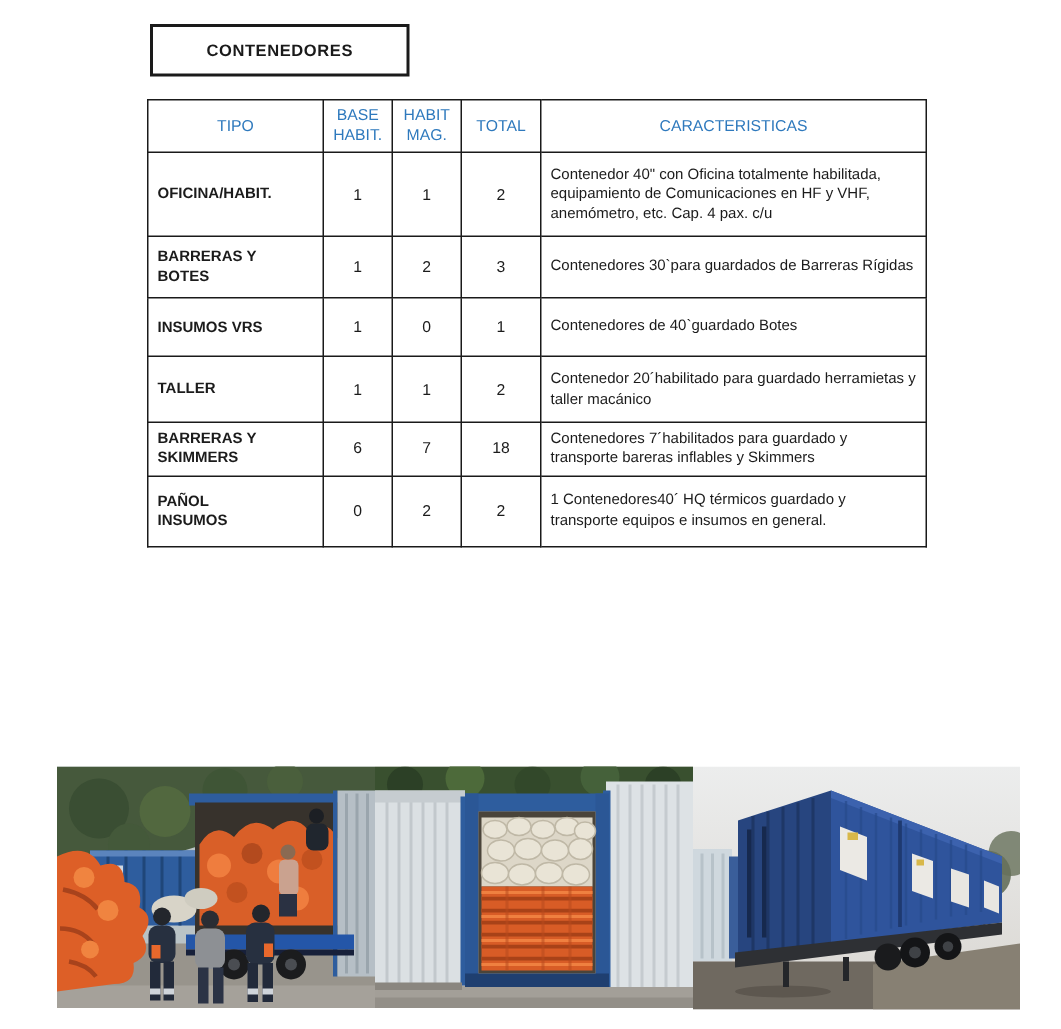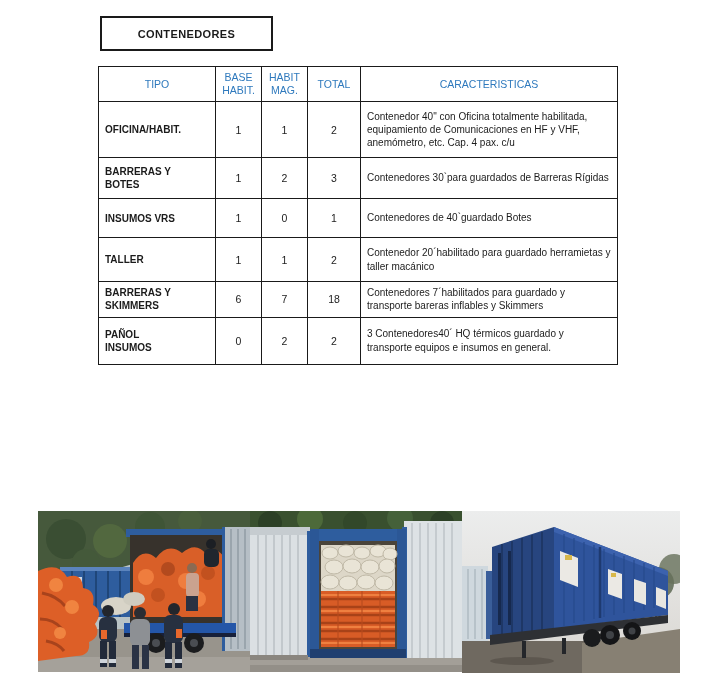--- a/index.html
+++ b/index.html
@@ -137,21 +137,21 @@
         <td class="num">7</td>
         <td class="num">18</td>
         <td class="desc">Contenedores 7´habilitados para guardado y transporte bareras inflables y Skimmers</td>
       </tr>
       <tr>
         <td class="tipo">PAÑOL
 INSUMOS</td>
         <td class="num">0</td>
         <td class="num">2</td>
         <td class="num">2</td>
-        <td class="desc">3 Contenedores40´ HQ térmicos guardado y transporte equipos e insumos en general.</td>
+        <td class="desc">1 Contenedores40´ HQ térmicos guardado y transporte equipos e insumos en general.</td>
       </tr>
     </tbody>
   </table>
 
   <svg class="photo p1" width="212" height="161" viewBox="0 0 212 161" role="img" aria-label="Workers unloading orange containment booms from blue containers on a trailer beside a forested hill">
     <rect width="212" height="161" fill="#b9c3c6"></rect>
     <path d="M0,0 H212 V26 L150,22 L118,46 L58,64 L0,80 Z" fill="#46593c"></path>
     <circle cx="28" cy="28" r="20" fill="#3a4e33"></circle>
     <circle cx="72" cy="30" r="17" fill="#52683f"></circle>
     <circle cx="112" cy="16" r="15" fill="#3f5536"></circle>

